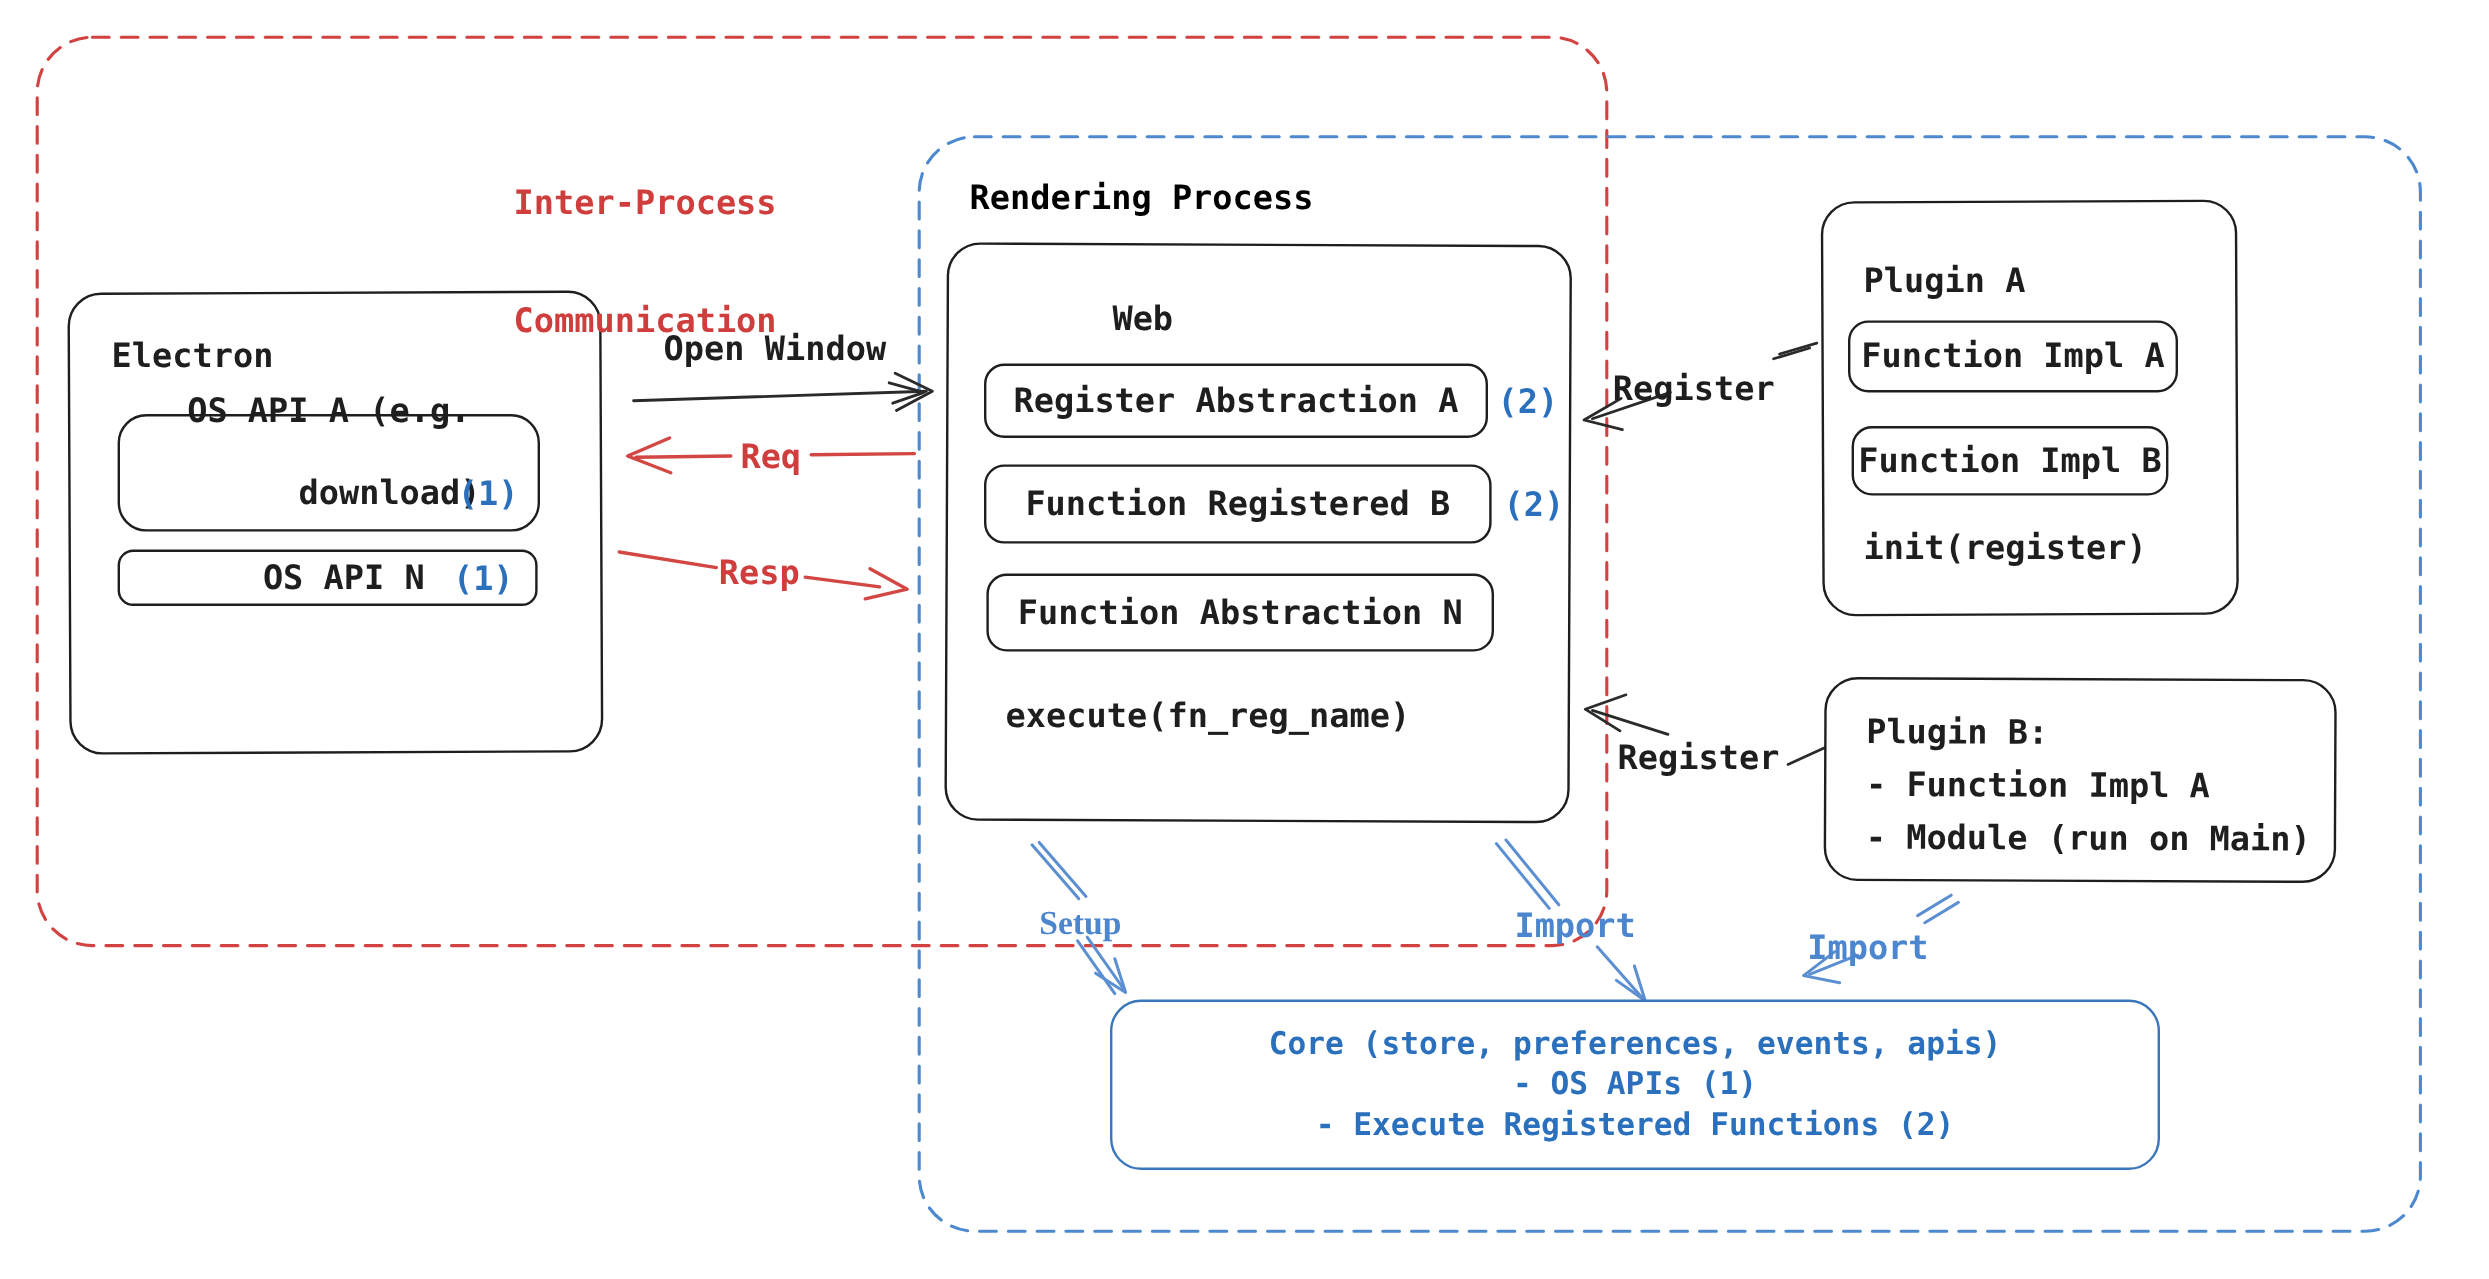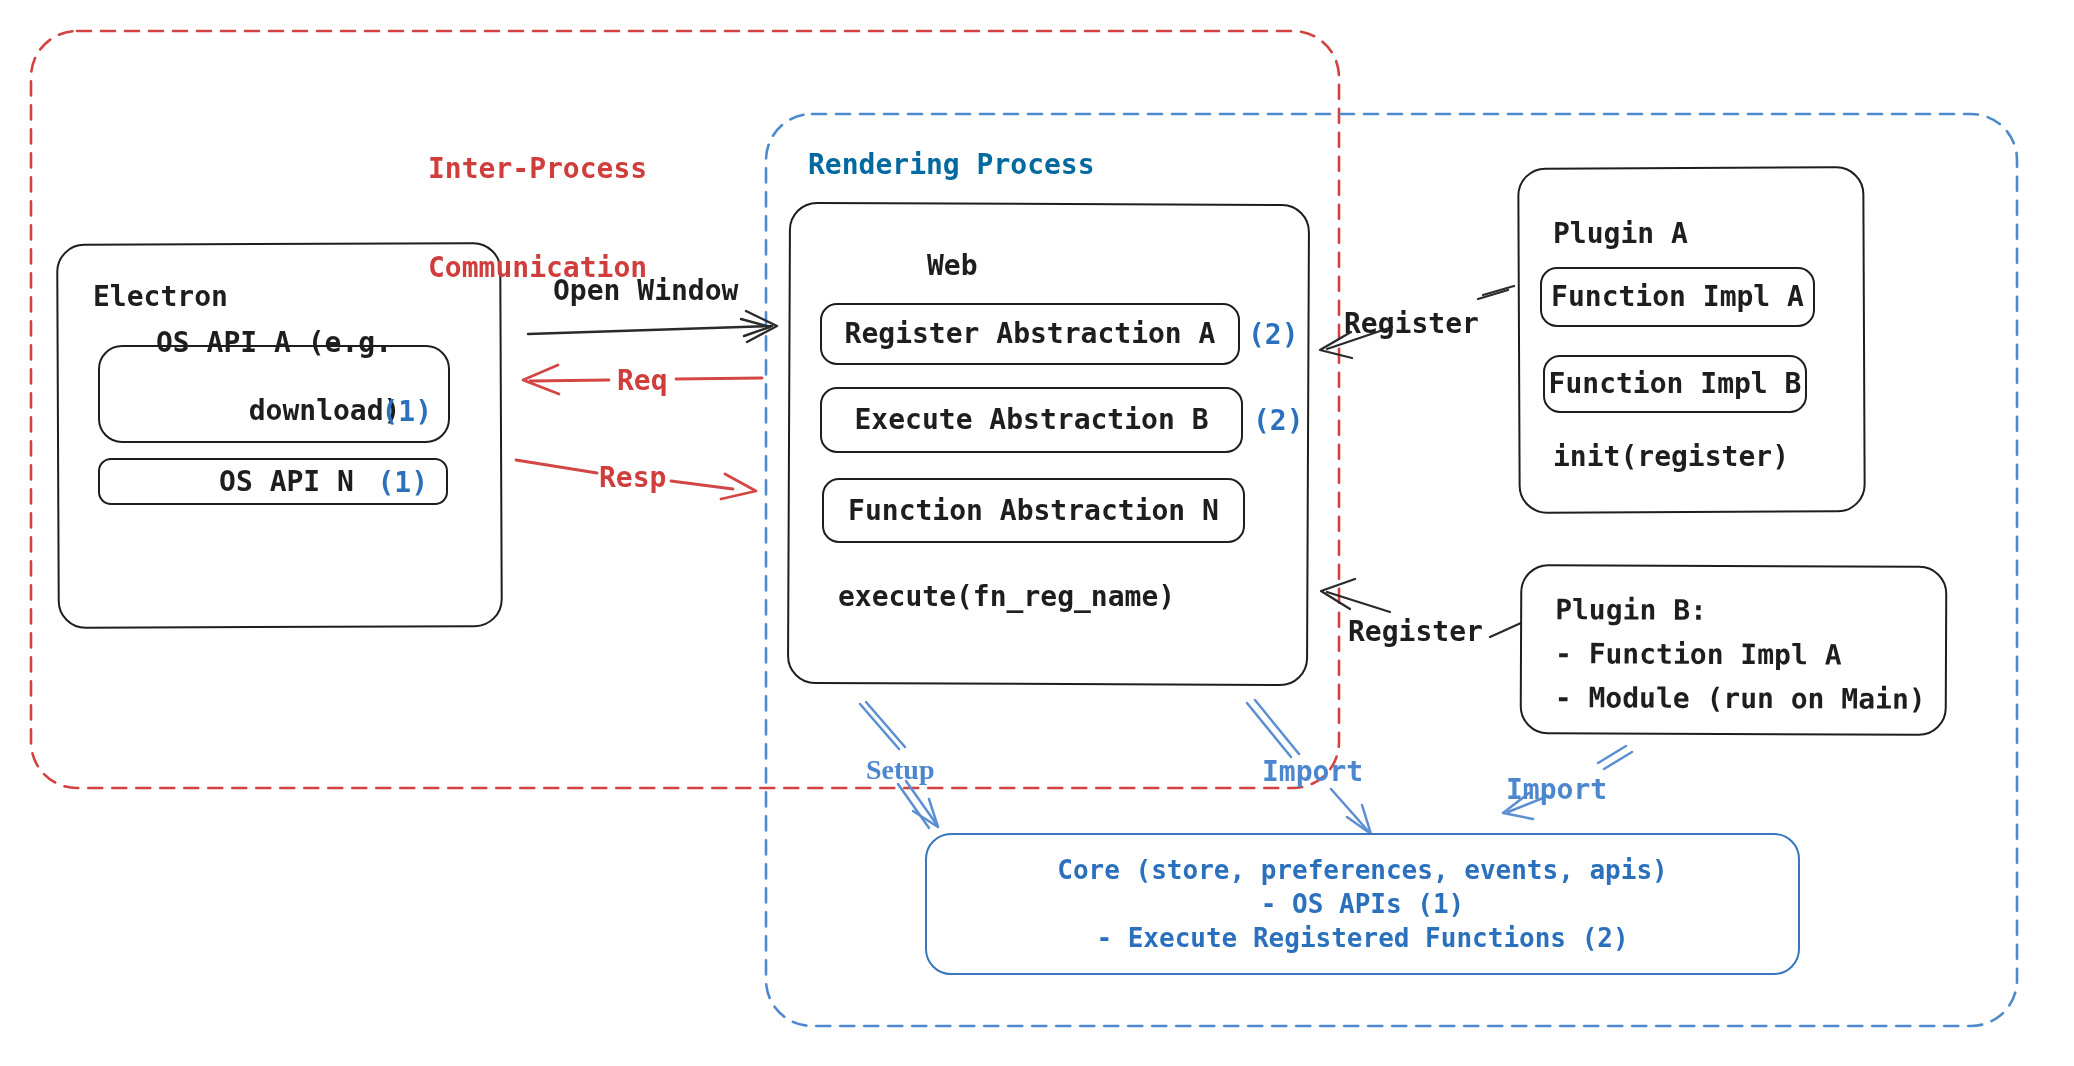--- a/index.html
+++ b/index.html
@@ -96,21 +96,21 @@
       <path d="M1548,796 L1508,812"></path>
       <polyline points="1529,793 1503,813 1533,819"></polyline>
     </g>
   </svg>
 
   <div class="lbl mono red-t" style="left:428px;top:86px;line-height:33px;">
     <div>Inter-Process</div>
     <div>Communication</div>
   </div>
 
-  <div class="lbl mono" style="left:808px;top:148px;color:#0369a1;">Rendering Process</div>
+  <div class="lbl mono" style="left:808px;top:148px;color:#000000;">Rendering Process</div>
 
   <div class="box tilt1" style="left:57px;top:243px;width:445px;height:385px;"></div>
   <div class="lbl mono" style="left:93px;top:280px;">Electron</div>
 
   <div class="box small" style="left:98px;top:345px;width:352px;height:98px;border-radius:24px;">
     <div class="mono">OS API A (e.g.</div>
     <div class="mono" style="position:relative;">
       <span>download)</span>
     </div>
     <span class="badge mono" style="right:16px;bottom:12px;">(1)</span>
@@ -127,21 +127,21 @@
 
   <div class="box tilt2" style="left:788px;top:203px;width:521px;height:482px;"></div>
   <div class="lbl mono" style="left:927px;top:249px;">Web</div>
 
   <div class="box small" style="left:820px;top:303px;width:420px;height:62px;">
     <div class="mono">Register Abstraction A</div>
   </div>
   <div class="lbl mono blue-t" style="left:1248px;top:318px;">(2)</div>
 
   <div class="box small" style="left:820px;top:387px;width:423px;height:66px;">
-    <div class="mono">Execute Abstraction B</div>
+    <div class="mono">Function Registered B</div>
   </div>
   <div class="lbl mono blue-t" style="left:1253px;top:404px;">(2)</div>
 
   <div class="box small" style="left:822px;top:478px;width:423px;height:65px;">
     <div class="mono">Function Abstraction N</div>
   </div>
 
   <div class="lbl mono" style="left:838px;top:580px;">execute(fn_reg_name)</div>
 
   <div class="lbl mono" style="left:1344px;top:307px;">Register</div>

